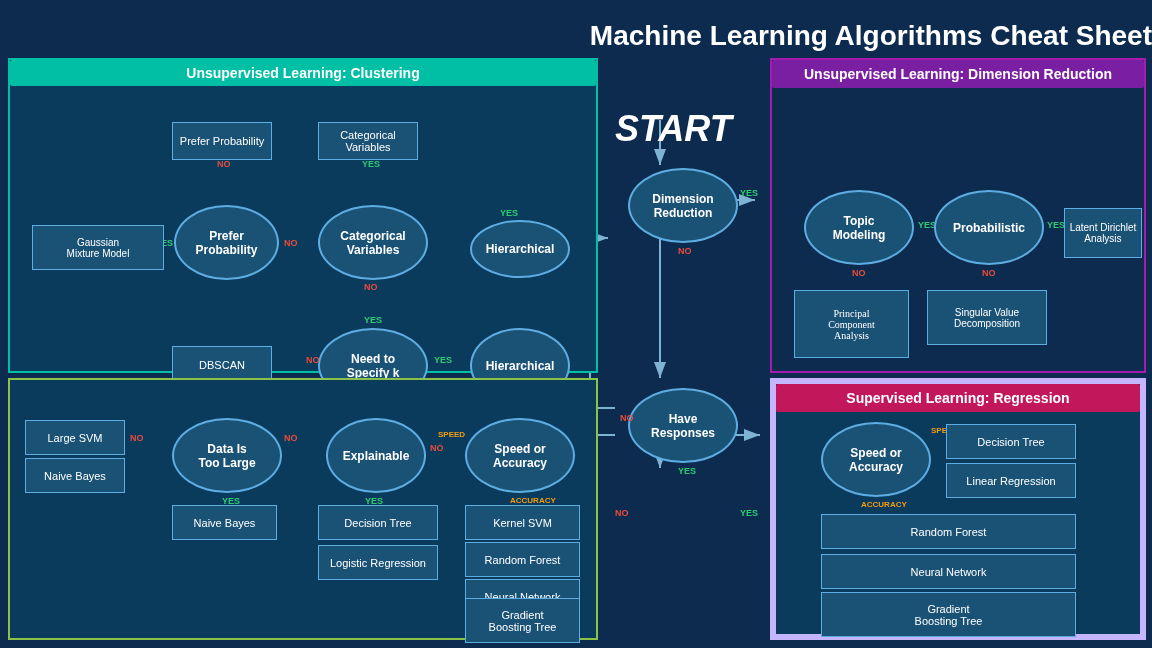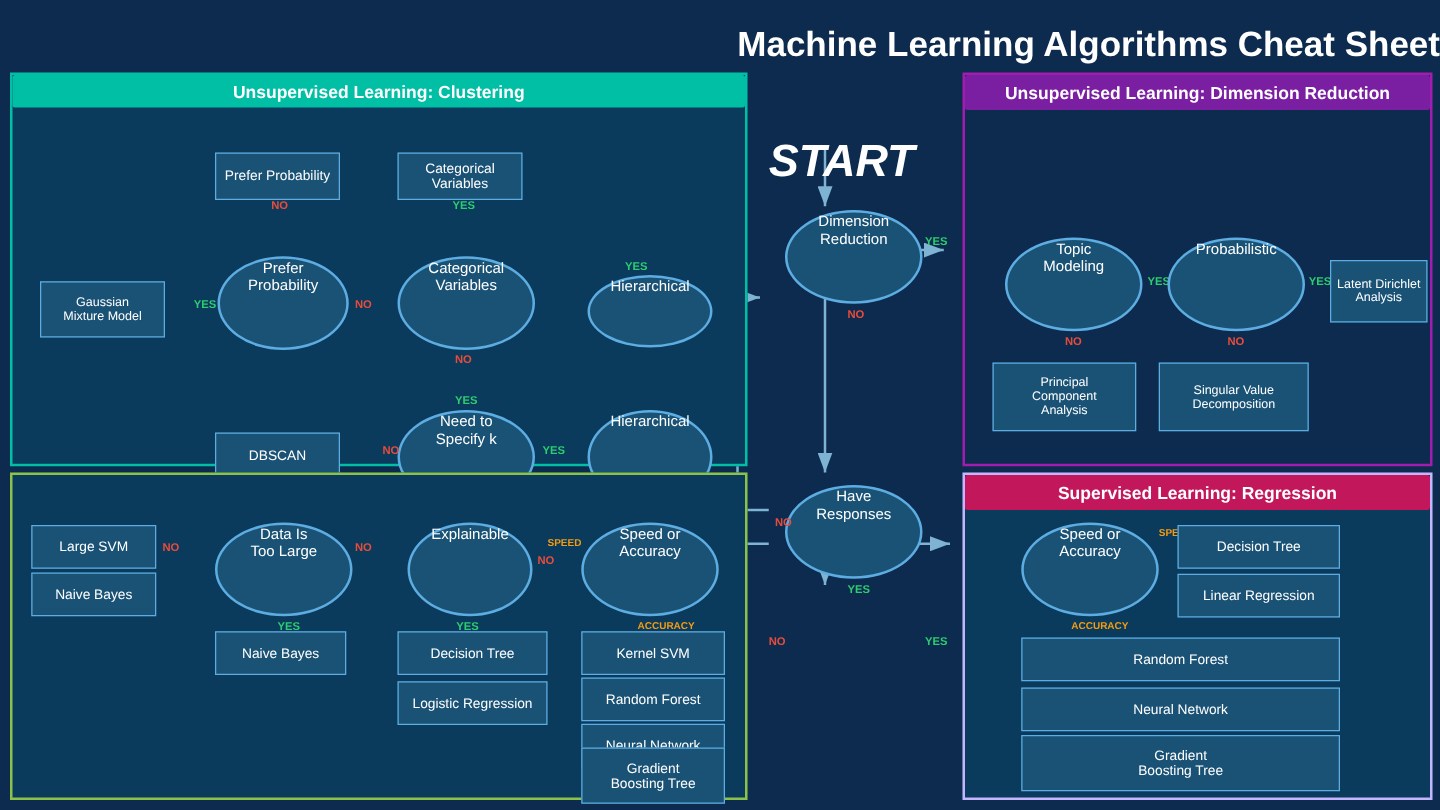--- a/index.html
+++ b/index.html
@@ -31,26 +31,26 @@
     .header-green { background: #8bc34a; color: #1a1a1a; }
     .header-purple { background: #7b1fa2; }
     .header-pink { background: #c2185b; }
 
     
     .oval {
       background: #1a5276;
       border: 2px solid #5dade2;
       border-radius: 50%;
       display: flex;
-      align-items: flex-start;
+      align-items: center;
       justify-content: center;
       text-align: center;
       color: white;
       font-size: 12px;
-      font-weight: normal;
+      font-weight: bold;
       position: absolute;
     }
 
     
     .rect {
       background: #1a5276;
       border: 1px solid #5dade2;
       display: flex;
       align-items: center;
       justify-content: center;
@@ -204,21 +204,21 @@
     <div class="oval" style="left:460px;top:160px;width:100px;height:58px;">
       <span>Hierarchical</span>
     </div>
 
     <div class="arrow-label label-green" style="left:145px;top:178px;">YES</div>
 
     <div class="arrow-label label-red" style="left:274px;top:178px;">NO</div>
 
     <div class="arrow-label label-green" style="left:490px;top:148px;">YES</div>
 
-    <div class="rect" style="left:22px;top:165px;width:100px;height:45px;font-size:10px;">
+    <div class="rect" style="left:22px;top:165px;width:132px;height:45px;font-size:10px;">
       <span style="white-space:pre-line;">Gaussian
 Mixture Model</span>
     </div>
 
     <div class="arrow-label label-red" style="left:354px;top:222px;">NO</div>
 
     <div class="arrow-label label-green" style="left:354px;top:255px;">YES</div>
 
     <div class="oval" style="left:308px;top:268px;width:110px;height:75px;">
       <span style="white-space:pre-line;">Need to
@@ -352,33 +352,33 @@
 
     <div class="arrow-label label-green" style="left:275px;top:160px;">YES</div>
 
     <div class="rect" style="left:292px;top:148px;width:78px;height:50px;font-size:10px;">
       <span style="white-space:pre-line;">Latent Dirichlet
 Analysis</span>
     </div>
 
     <div class="arrow-label label-red" style="left:210px;top:208px;">NO</div>
 
-    <div class="rect" style="left:22px;top:230px;width:115px;height:55px;font-size:10px;">
+    <div class="rect" style="left:22px;top:230px;width:115px;height:68px;font-size:10px;font-family:Liberation Serif, serif;">
       <span style="white-space:pre-line;">Principal
 Component
 Analysis</span>
     </div>
 
     <div class="rect" style="left:155px;top:230px;width:120px;height:55px;font-size:10px;">
       <span style="white-space:pre-line;">Singular Value
 Decomposition</span>
     </div>
   </div>
 
-  <div style="position:absolute;top:378px;left:770px;width:376px;height:262px;background:#0a3a5c;border:2px solid #c4b5fd;">
+  <div style="position:absolute;top:378px;left:770px;width:376px;height:262px;background:#0a3a5c;border:6px solid #c4b5fd;">
     <div class="section-header header-pink">Supervised Learning: Regression</div>
 
     <div class="arrow-label label-orange" style="left:155px;top:42px;font-size:8px;">SPEED</div>
 
     <div class="oval" style="left:45px;top:38px;width:110px;height:75px;">
       <span style="white-space:pre-line;">Speed or
 Accuracy</span>
     </div>
 
     <div class="arrow-label label-orange" style="left:85px;top:116px;font-size:8px;">ACCURACY</div>

